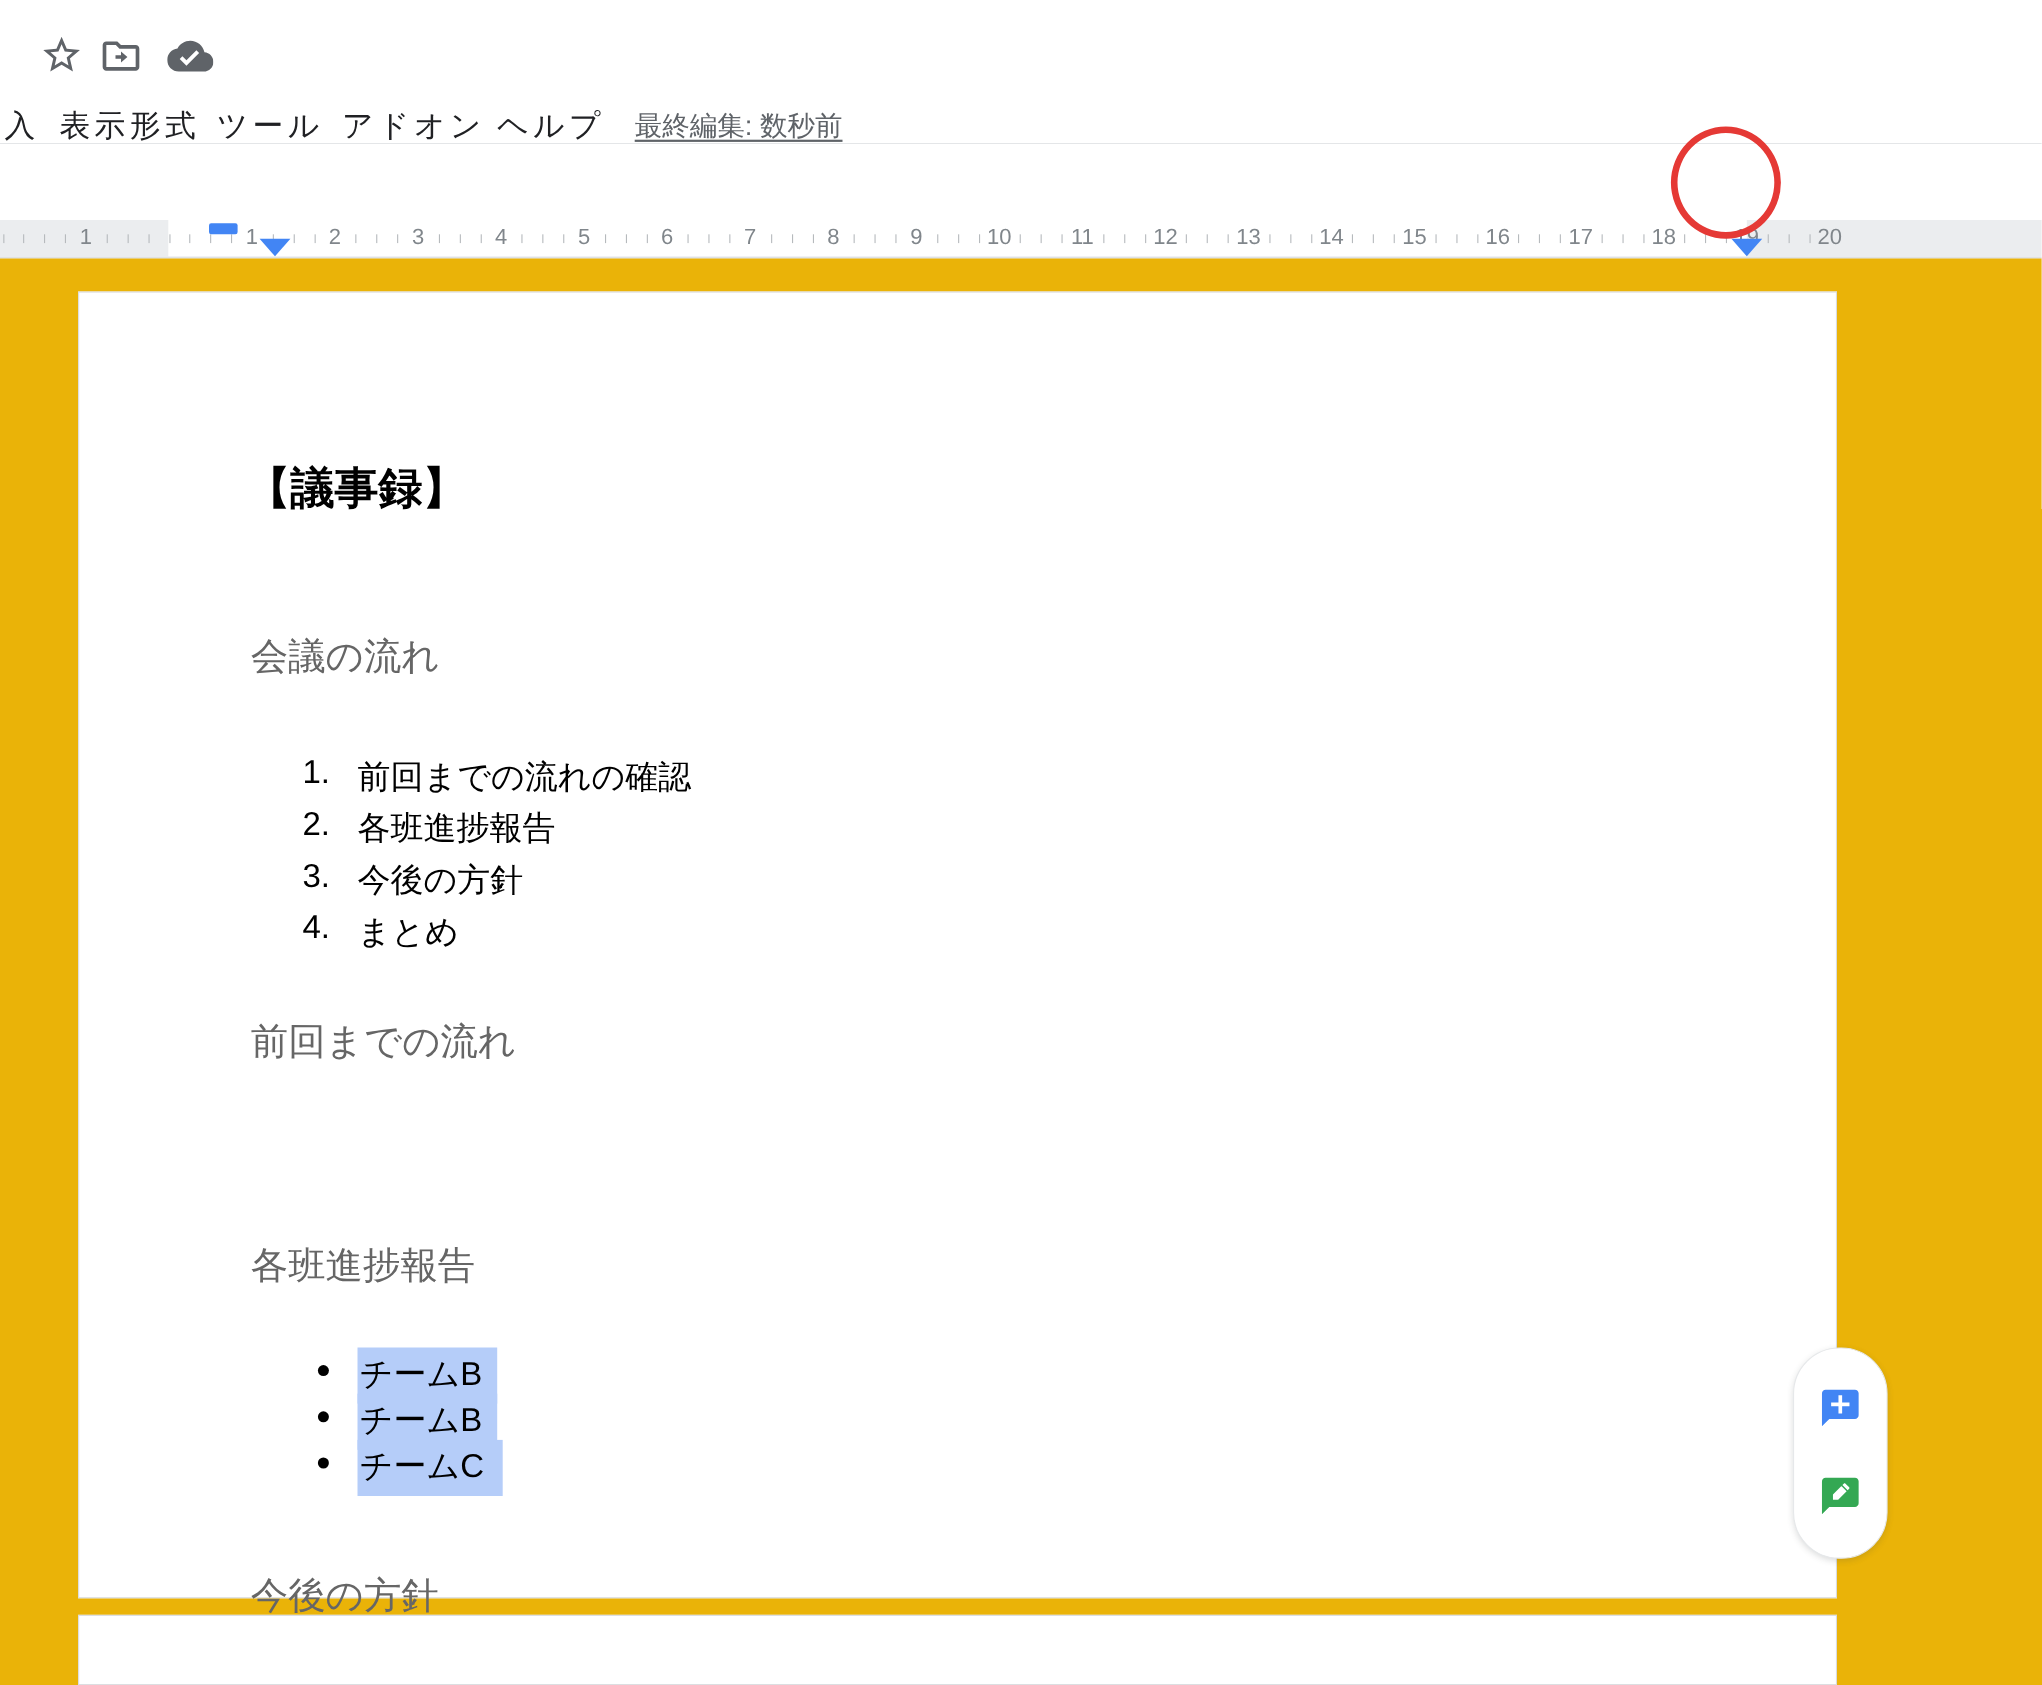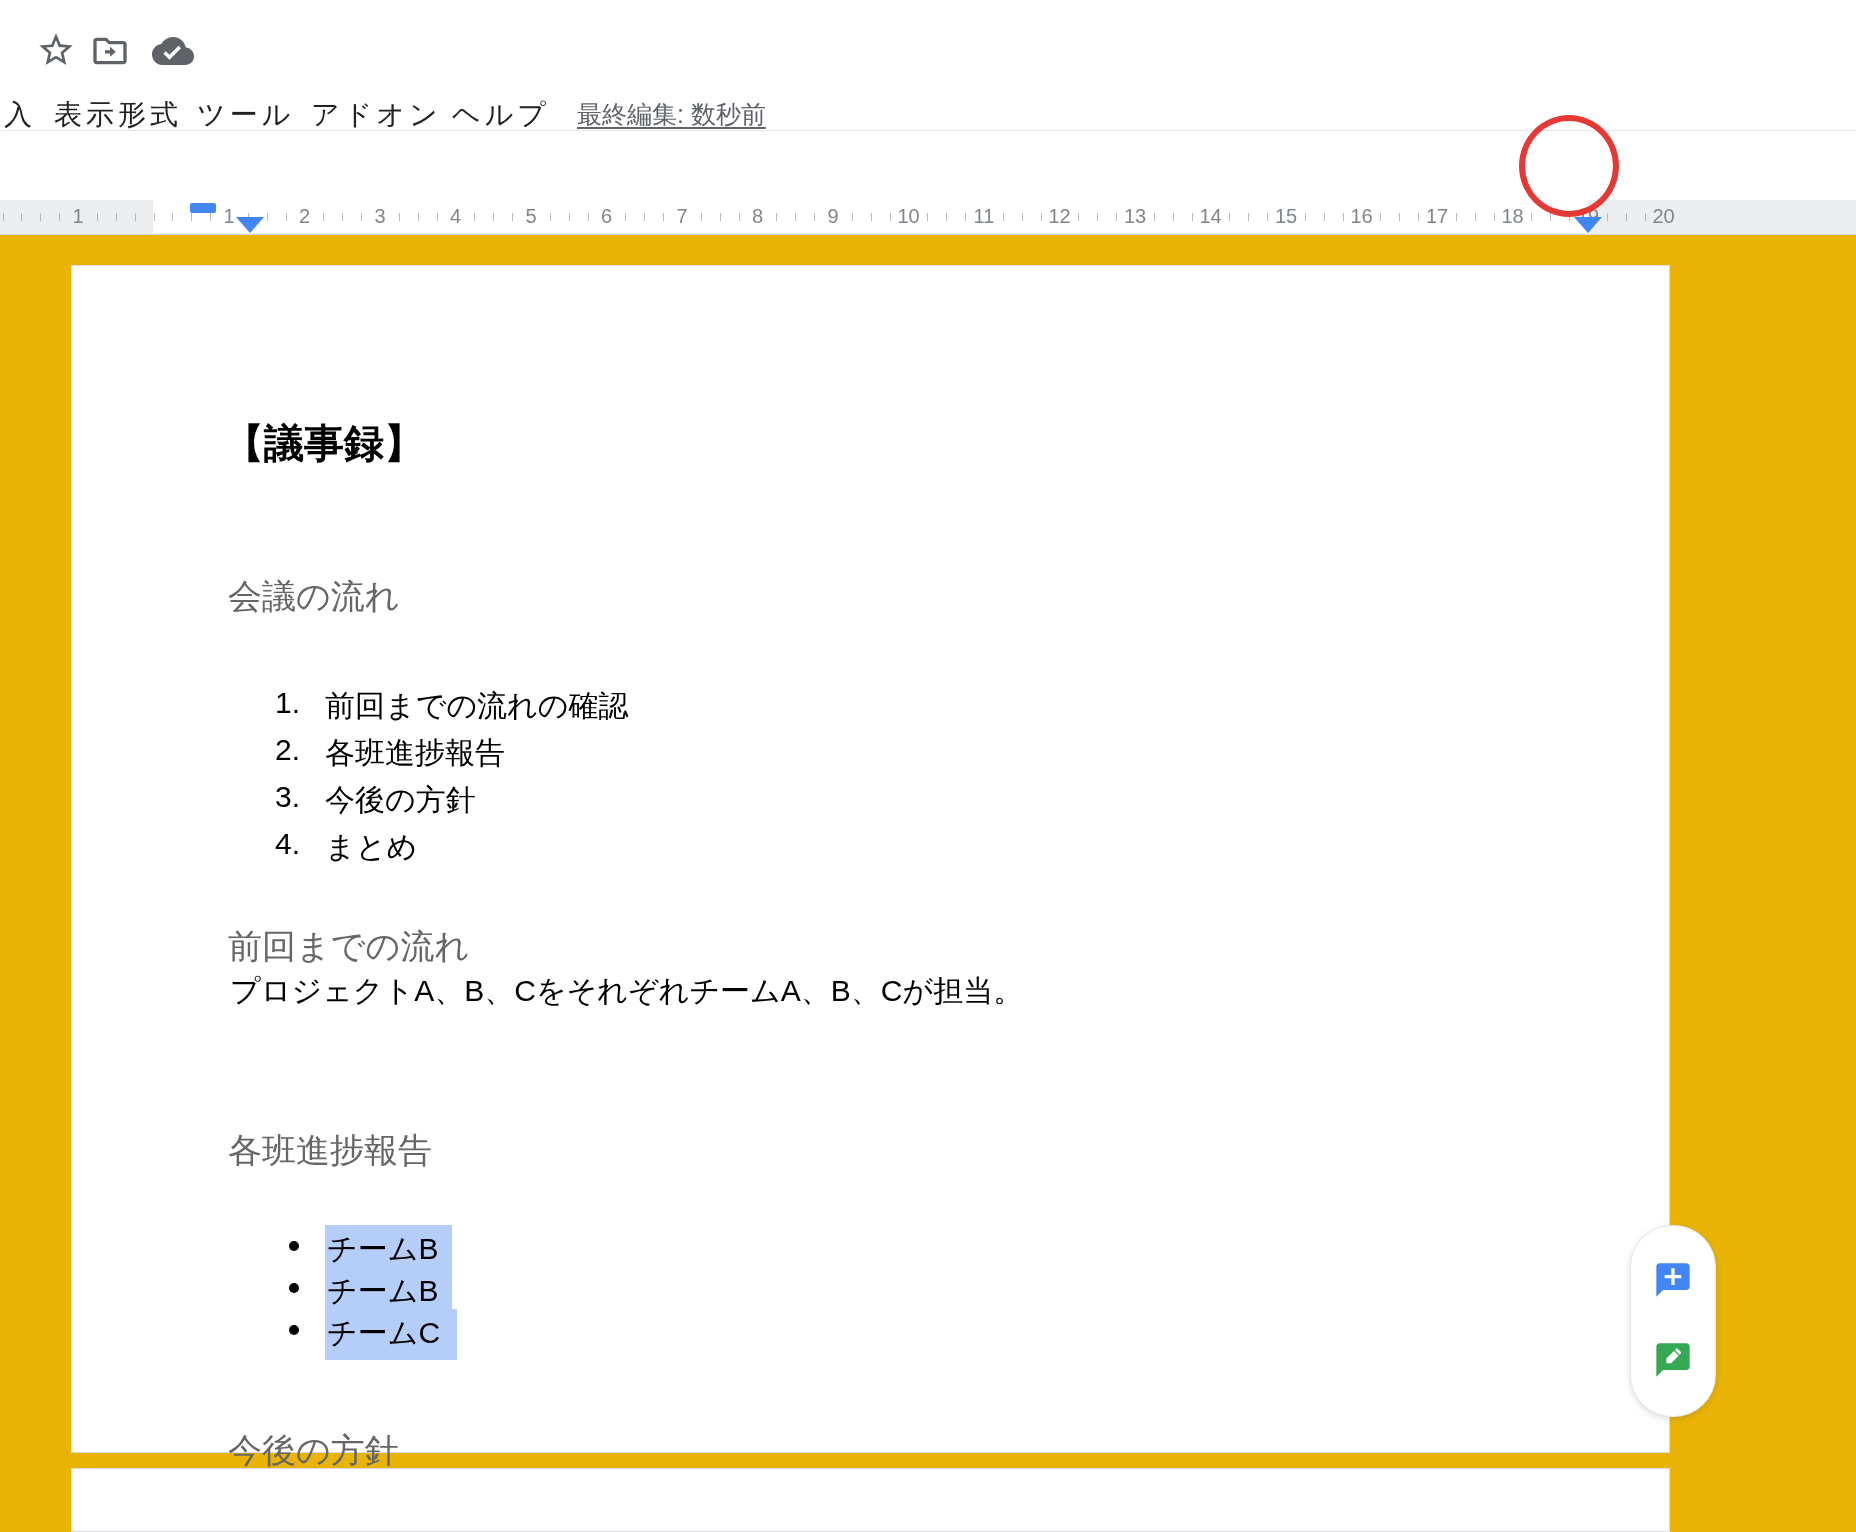--- a/index.html
+++ b/index.html
@@ -320,21 +320,20 @@
         <span class="omark">3.</span>
         <span class="otext">今後の方針</span>
       </div>
       <div class="oli" style="top:561px;">
         <span class="omark">4.</span>
         <span class="otext">まとめ</span>
       </div>
     </div>
 
     <span class="abs doc-h" style="top:658px;">前回までの流れ</span>
-    <span class="abs doc-p" style="top:705px;">プロジェクトA、B、CをそれぞれチームA、B、Cが担当。</span>
 
     <span class="abs doc-h" style="top:862px;">各班進捗報告</span>
 
     <div>
       <div class="bli" style="top:963px;">
         <span class="dot"></span>
         <span class="sel">チームB</span>
       </div>
       <div class="bli" style="top:1005px;">
         <span class="dot"></span>

